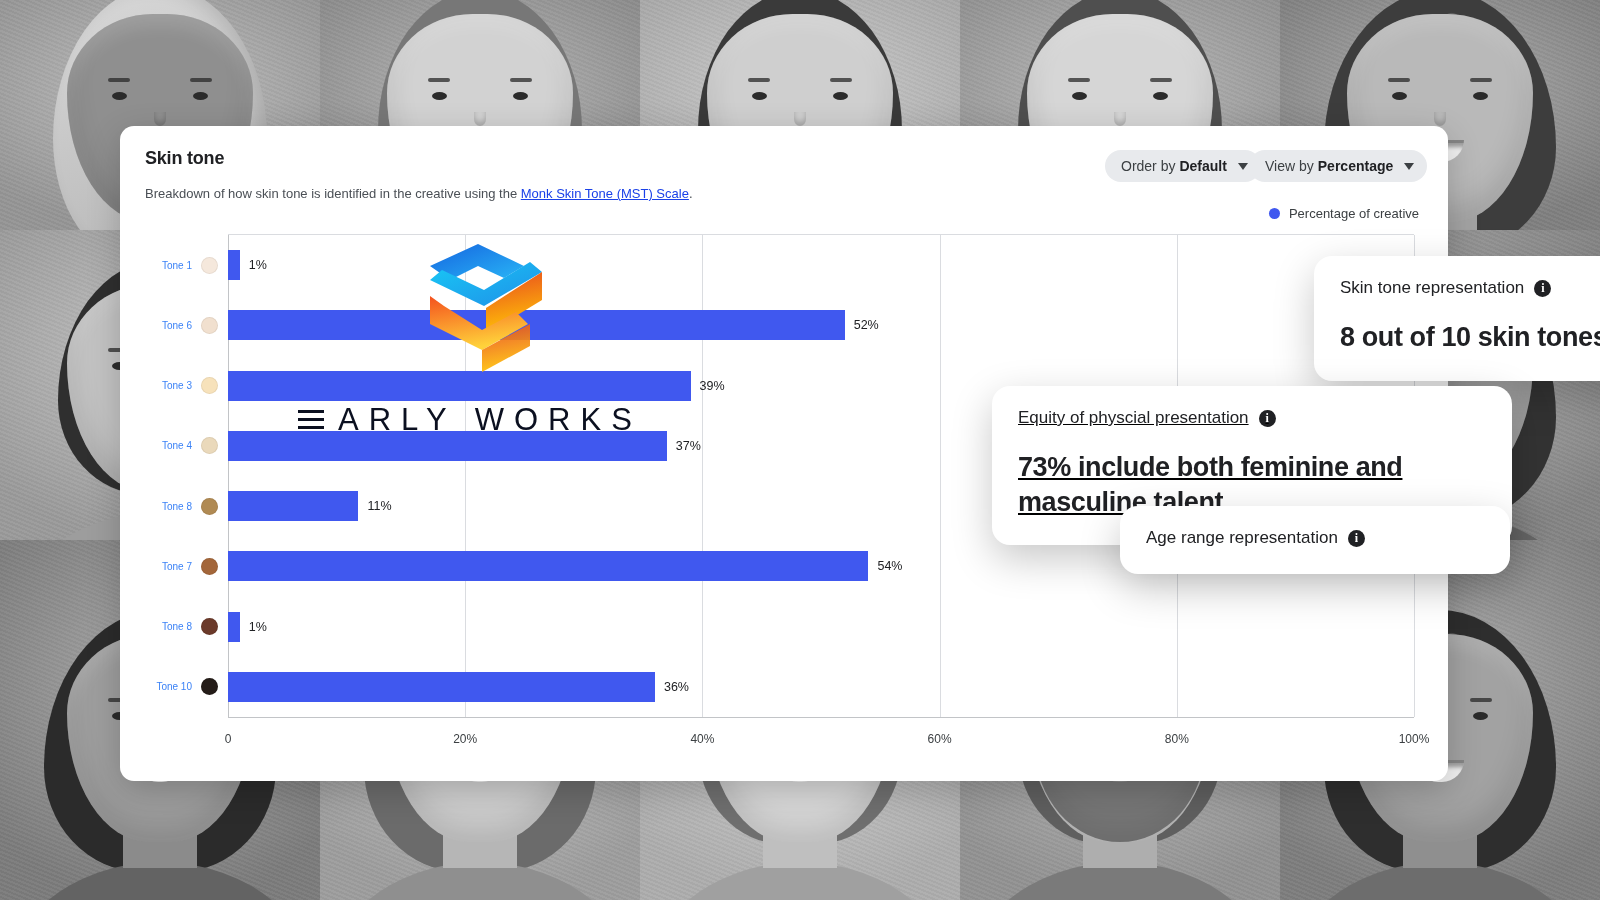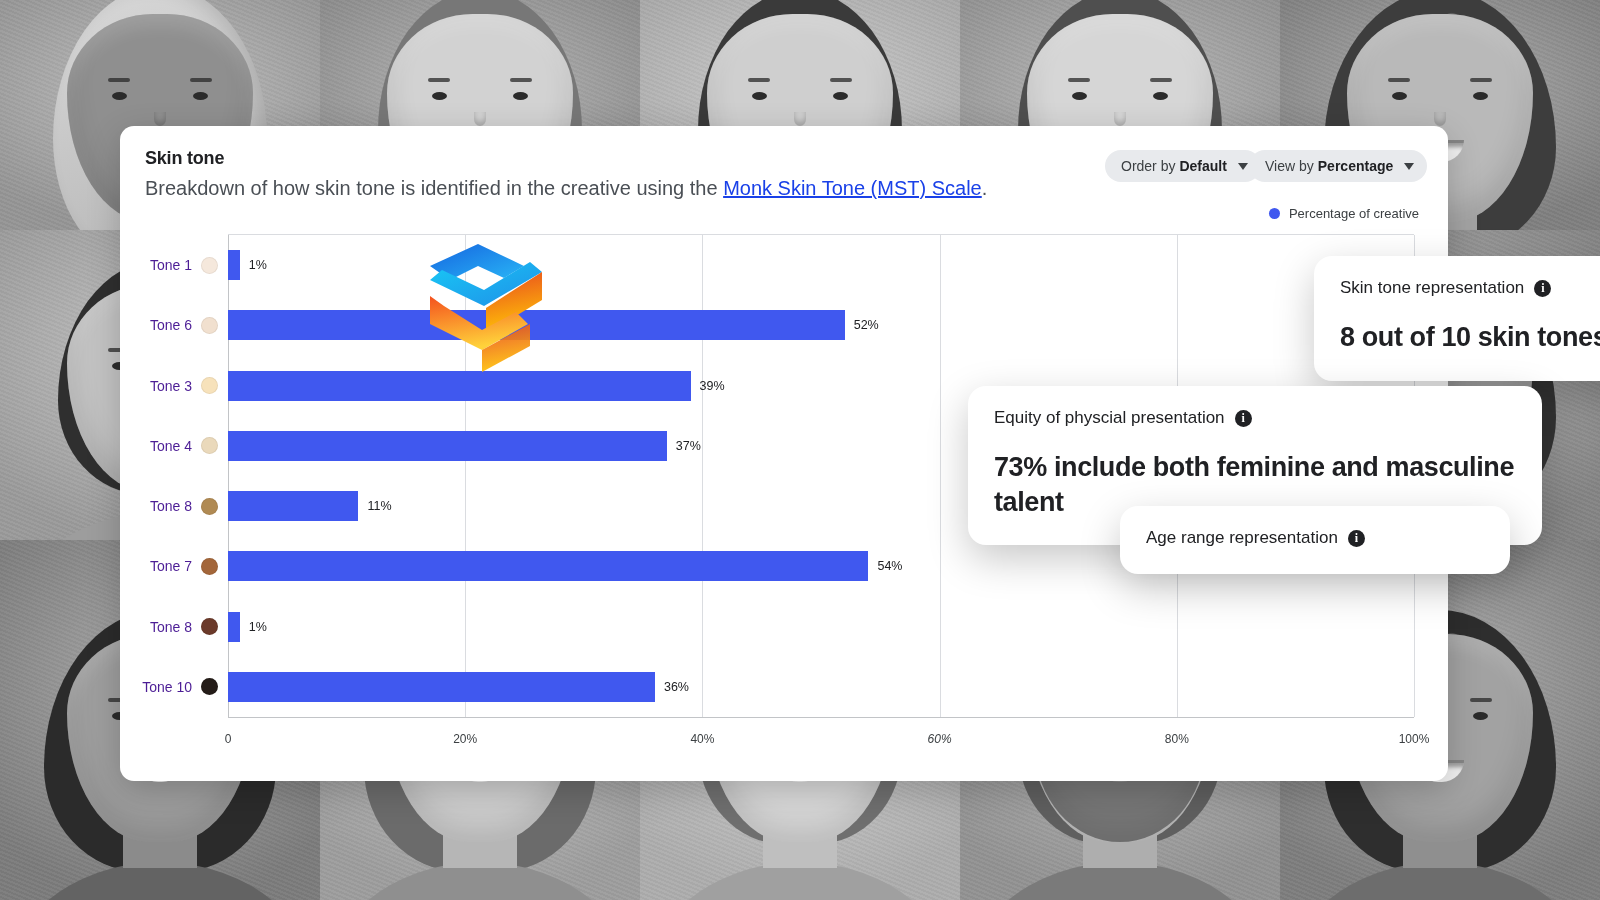--- a/index.html
+++ b/index.html
@@ -106,22 +106,22 @@
     border-radius: 14px;
     box-shadow: 0 10px 34px rgba(0,0,0,.20);
     overflow: hidden;
   }
   #panel-title {
     position: absolute; left: 25px; top: 22px;
     font-size: 18px; font-weight: bold; color: #202124;
     letter-spacing: -.2px;
   }
   #panel-sub {
-    position: absolute; left: 25px; top: 51px;
-    font-size: 20px; color: #4a4f55; text-align: right;
+    position: absolute; left: 25px; top: 60px;
+    font-size: 13px; color: #4a4f55; text-align: right;
   }
   #panel-sub a {
     color: #1a41e8; text-decoration: underline;
   }
 
   .pill {
     position: absolute; top: 24px;
     height: 32px;
     background: #e8eaed;
     border-radius: 16px;
@@ -179,21 +179,21 @@
     height: 30px;
     display: flex; align-items: center;
   }
   .row-label {
     position: absolute;
     right: calc(100% + 10px);
     display: flex; align-items: center;
     white-space: nowrap;
   }
   .row-label .tname {
-    font-size: 14px; color: #4c1d95;
+    font-size: 10px; color: #3b82f6;
   }
   .row-label .swatch {
     width: 17px; height: 17px; border-radius: 50%;
     margin-left: 9px;
     box-shadow: inset 0 0 0 1px rgba(0,0,0,.06);
   }
   .bar {
     height: 30px;
     background: #4058ef;
   }
@@ -269,21 +269,21 @@
     cursor: pointer;
   }
   .insight .ins-value {
     margin-top: 22px;
     font-size: 27px; font-weight: bold;
     color: #202124;
     line-height: 1.28;
     letter-spacing: -.4px;
   }
   #ins-skin { left: 1314px; top: 256px; width: 420px; }
-  #ins-equity { left: 968px; top: 386px; width: 574px; }
+  #ins-equity { left: 992px; top: 386px; width: 520px; text-decoration: underline; }
   #ins-age { left: 1120px; top: 506px; width: 390px; }
 </style>
 </head>
 <body>
 
 <div id="bg-collage">
     <div class="photo-cell" style="--wall: #a7a7a7; --skin: #8f8f8f; --hair: #555; --cloth: #cfcfcf;">
       <div class="wall"></div>
       <div class="p-hijab" style="width: 214px; height: 278px; top: -14px;"></div>
       <div class="p-neck" style="width: 74px; height: 62px; top: 186px;"></div>
@@ -575,21 +575,21 @@
             </div>
             <div class="bar" style="width: 36%; background: rgb(64, 88, 239);"></div>
             <div class="bar-val">36%</div>
           </div>
         </div>
     </div>
     <div id="xaxis">
         <div class="xtick" style="left: 0%;">0</div>
         <div class="xtick" style="left: 20%;">20%</div>
         <div class="xtick" style="left: 40%;">40%</div>
-        <div class="xtick" style="left: 60%; font-style: italic;">60%</div>
+        <div class="xtick" style="left: 60%;">60%</div>
         <div class="xtick" style="left: 80%;">80%</div>
         <div class="xtick" style="left: 100%;">100%</div>
       </div>
   </div>
 
   <svg id="wm-logo" viewBox="0 0 140 140">
     <defs>
       <linearGradient id="gA" x1="0" y1="0" x2="1" y2="1">
         <stop offset="0" stop-color="#1565e0"></stop>
           <stop offset="1" stop-color="#29b6f6"></stop>
@@ -607,20 +607,28 @@
           <stop offset="1" stop-color="#ffd23a"></stop>
       </linearGradient>
     </defs>
     <polygon points="18,28 66,6 112,28 92,40 66,28 38,42" fill="url(#gA)"></polygon>
     <polygon points="118,24 130,34 72,68 18,42 30,32 72,52" fill="url(#gB)"></polygon>
     <polygon points="130,34 130,62 74,96 74,70" fill="url(#gC)"></polygon>
     <polygon points="18,58 18,86 70,112 116,86 104,74 70,92 32,68" fill="url(#gD)"></polygon>
     <polygon points="70,112 70,134 118,108 118,86" fill="url(#gC)" opacity=".92"></polygon>
   </svg>
 
+  <div id="wm-text">
+    <span class="e-mark">
+        <i></i>
+        <i></i>
+        <i></i>
+      </span>
+    <span>ARLY WORKS</span>
+  </div>
 </div>
 
 <div class="insight" id="ins-skin">
   <div class="ins-head">
     <span>Skin tone representation</span>
     <span class="info-icon">i</span>
   </div>
   <div class="ins-value">8 out of 10 skin tones</div>
 </div>
 

